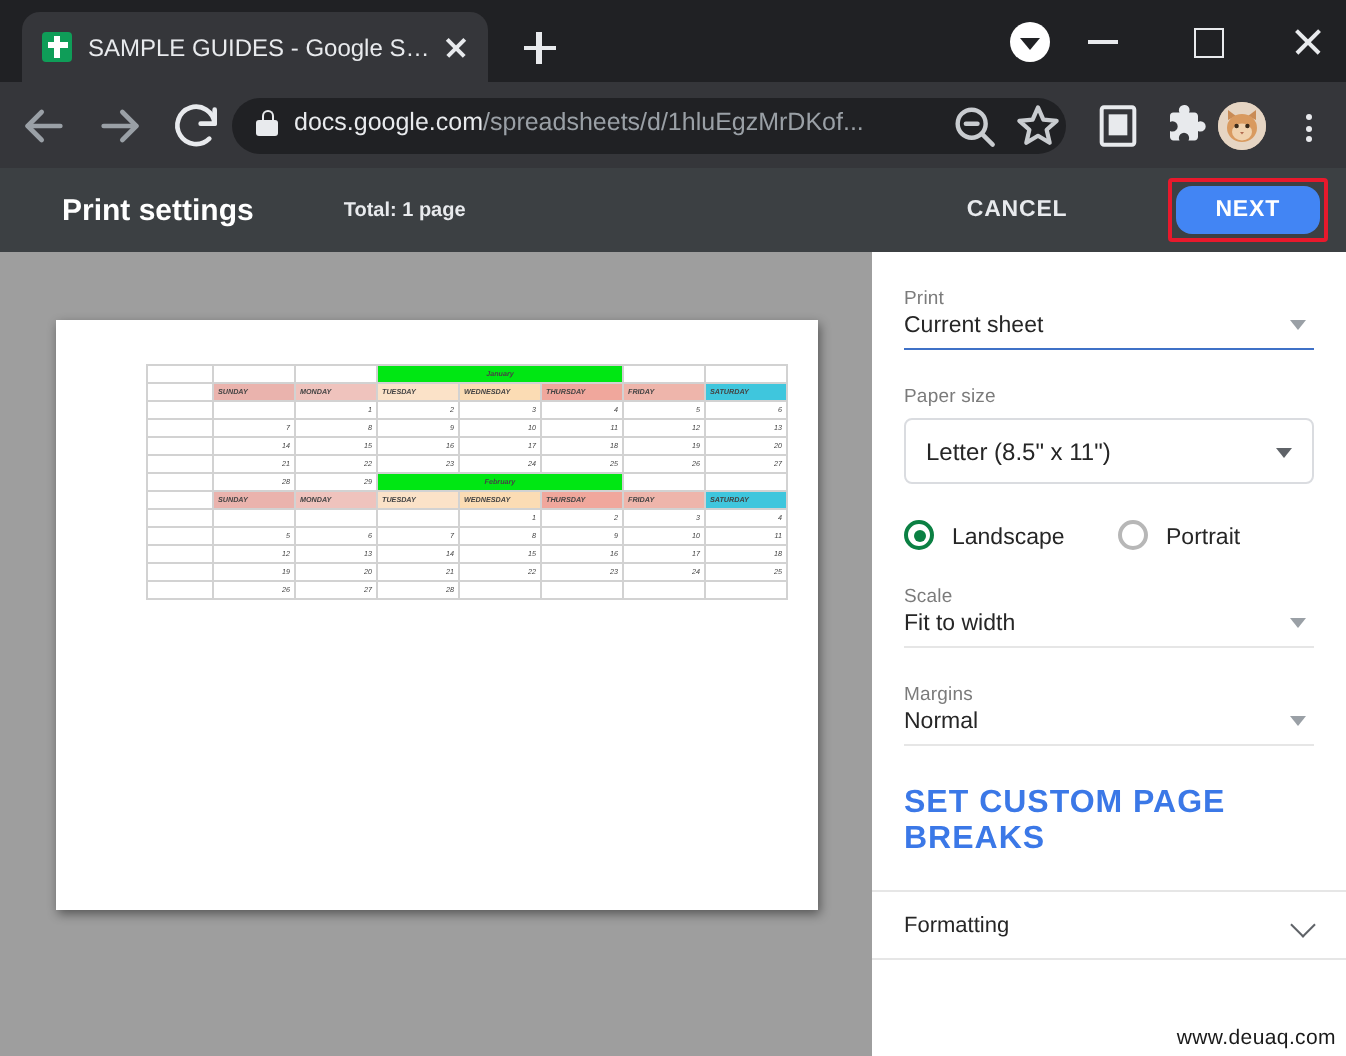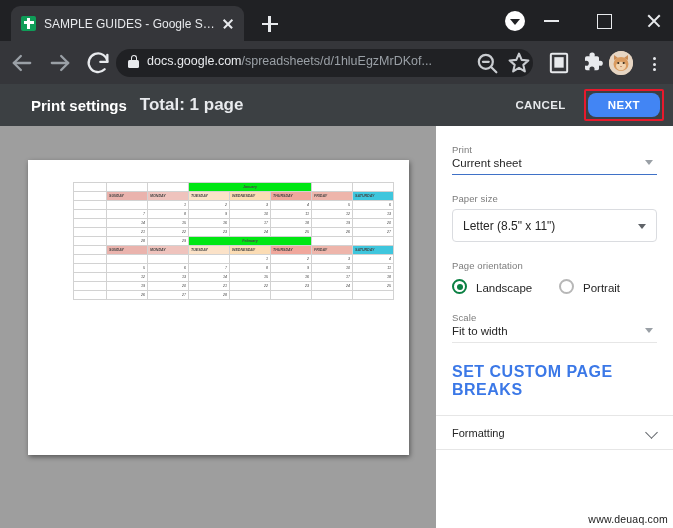--- a/index.html
+++ b/index.html
@@ -143,26 +143,26 @@
     position: absolute; left: 10.5px; width: 3.2px; height: 3.2px;
     border-radius: 50%; background: #e8eaed; display: block;
   }
   .kebab i:nth-child(1) { top: 8px; }
   .kebab i:nth-child(2) { top: 13.5px; }
   .kebab i:nth-child(3) { top: 19px; }
 
   
   .print-header {
     position: absolute; top: 84px; left: 0; width: 673px; height: 42px;
-    background: #3c4043; display: flex; align-items: center;
+    background: #3c4043; display: flex; align-items: center; gap: 32px;
   }
   .ph-title {
     margin-left: 31px; color: #fff; font-size: 15px; font-weight: bold;
   }
-  .ph-total { margin-left: 13px; color: #e8eaed; font-size: 17px; font-weight: bold; }
+  .ph-total { margin-left: 13px; color: #e8eaed; font-size: 10px; font-weight: bold; }
   .ph-spacer { flex: 1; }
   .ph-cancel {
     color: #e8eaed; font-size: 11.5px; font-weight: bold; letter-spacing: .4px;
     margin-right: 18px;
   }
   .ph-next-wrap {
     position: relative; margin-right: 9px;
     border: 2.5px solid #e8192c; padding: 2px; border-radius: 2px;
   }
   .ph-next {
@@ -540,41 +540,47 @@
 
     <div class="field">
       <div class="flabel">Paper size</div>
       <div class="fbox">
         <span class="fvalue">Letter (8.5" x 11")</span>
         <span class="caret"></span>
       </div>
     </div>
 
     <div class="field">
-      <div class="flabel">Page orientation</div>
       <div class="radio-row">
         <label class="radio">
           <span class="rdot on"></span>
           <span class="rlabel">Landscape</span>
         </label>
         <label class="radio">
           <span class="rdot"></span>
           <span class="rlabel">Portrait</span>
         </label>
       </div>
     </div>
 
     <div class="field">
       <div class="flabel">Scale</div>
       <div class="fselect">
         <span class="fvalue">Fit to width</span>
         <span class="caret"></span>
       </div>
     </div>
 
+    <div class="field">
+      <div class="flabel">Margins</div>
+      <div class="fselect">
+        <span class="fvalue">Normal</span>
+        <span class="caret"></span>
+      </div>
+    </div>
 
     <div class="pagebreaks">SET CUSTOM PAGE BREAKS</div>
 
     <div class="section-div"></div>
 
     <div class="section">
       <span class="sect-label">Formatting</span>
       <span class="chev"></span>
     </div>
 

